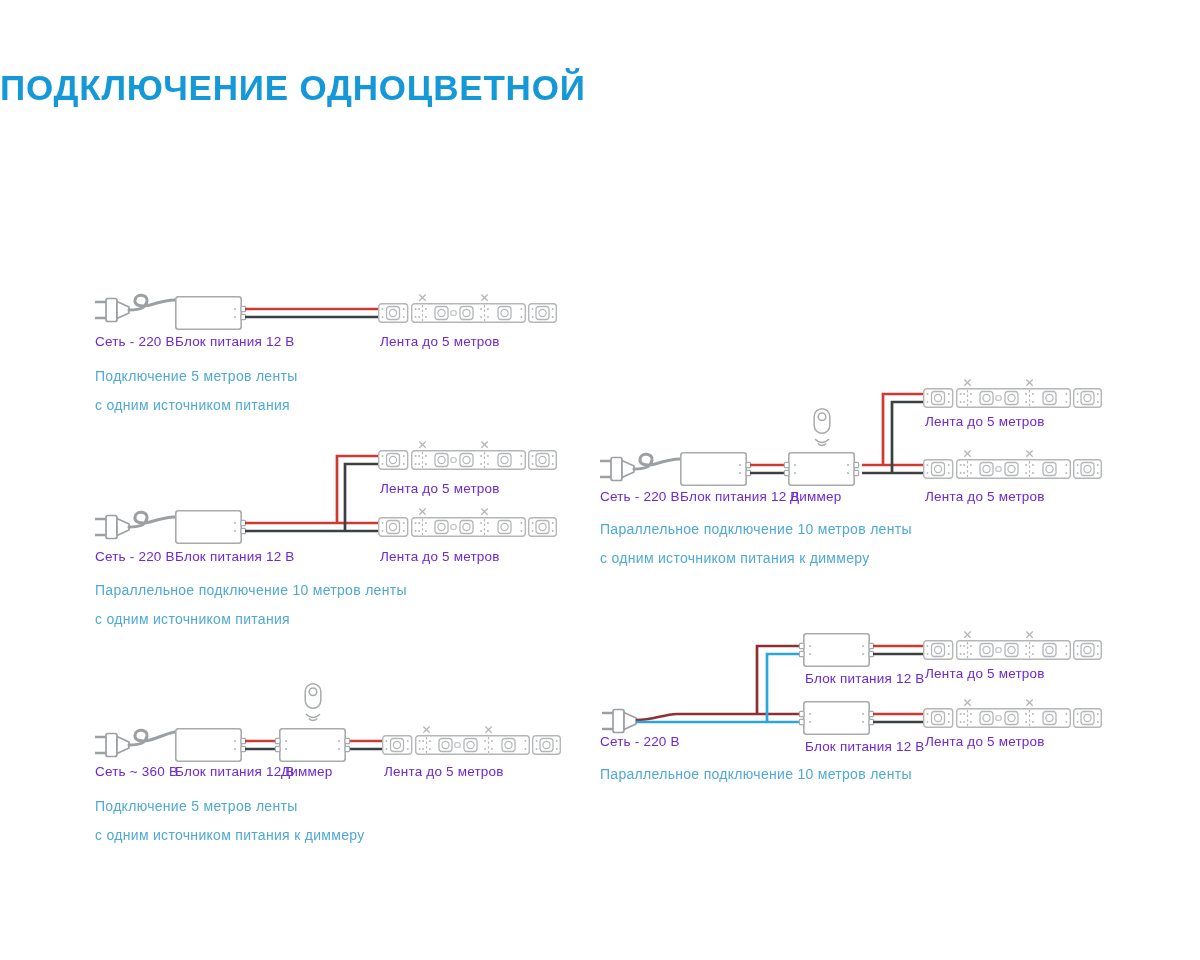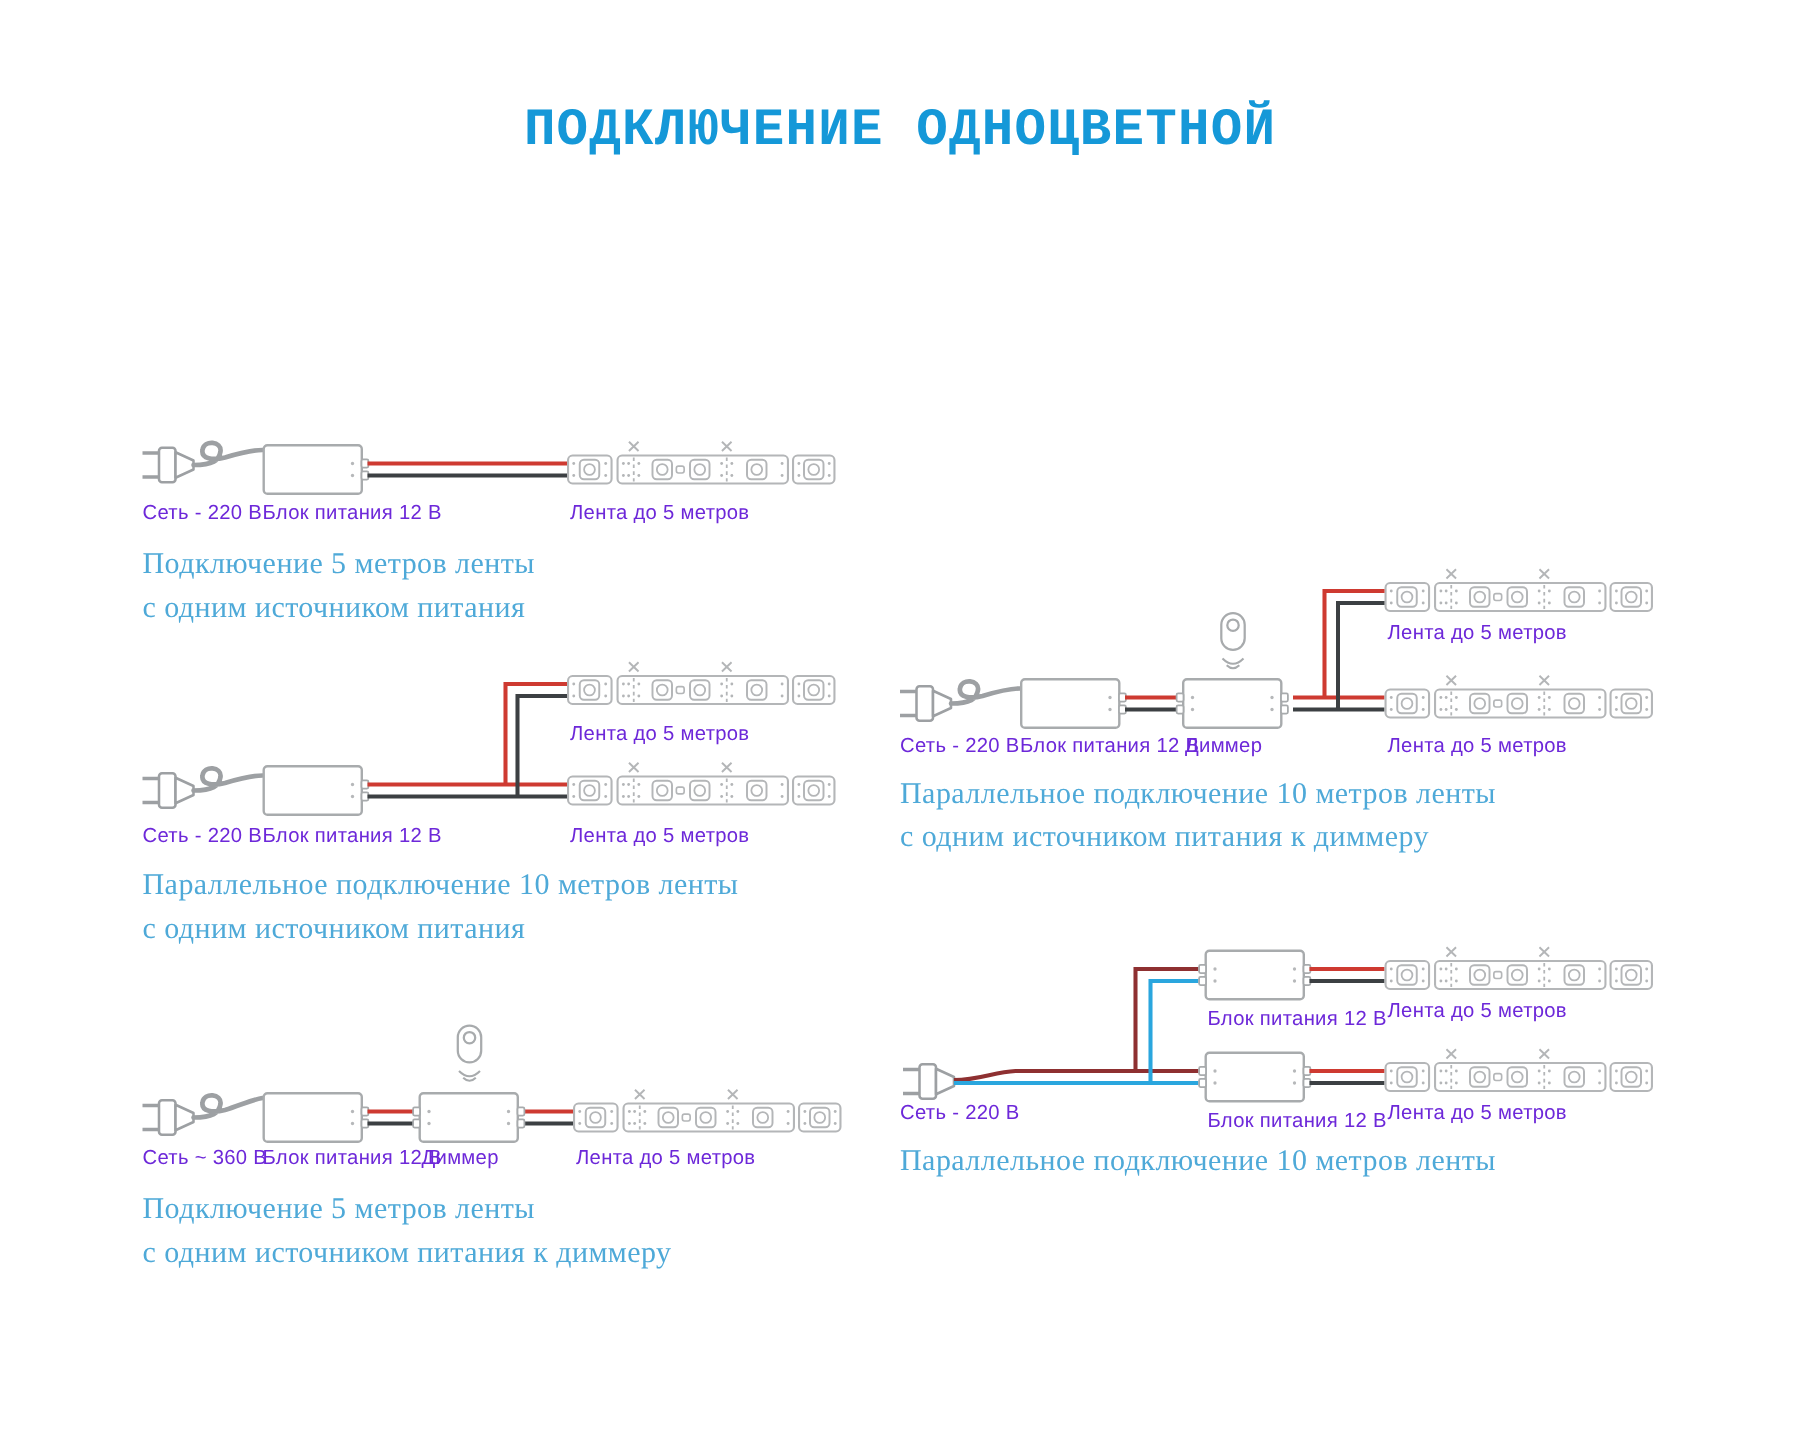--- a/index.html
+++ b/index.html
@@ -2,25 +2,25 @@
 <html><head>
 <meta charset="utf-8">
 <style>
   html,body{margin:0;padding:0;}
   body{
     width:1200px;height:960px;position:relative;background:#ffffff;
     font-family:"Liberation Sans", sans-serif;overflow:hidden;
   }
   .abs{position:absolute;}
   .title{
-    left:0;top:64px;width:1200px;text-align:center;
-    color:#1598d8;font-weight:bold;font-size:35px;line-height:47px;letter-spacing:0.8px;font-family:Liberation Mono, monospace;
+    left:0;top:64px;width:1200px;
+    color:#1598d8;font-weight:bold;font-size:35px;line-height:47px;letter-spacing:0.8px;
   }
   .caption{
-    color:#4ea9d8;font-size:20px;line-height:28.5px;font-weight:400;letter-spacing:0.3px;font-family:Liberation Serif, serif;
+    color:#4ea9d8;font-size:14px;line-height:28.5px;font-weight:400;letter-spacing:0.3px;
   }
   .lbl{
     color:#6d28d9;font-size:13.5px;white-space:nowrap;letter-spacing:0.2px;
   }
   svg{display:block;}
   .cord{fill:none;stroke:#9da0a3;stroke-width:3.1;stroke-linecap:round;}
   .wred{fill:none;stroke:#ce3a31;stroke-width:2.7;}
   .wblk{fill:none;stroke:#3c4043;stroke-width:2.7;}
   .wblu{fill:none;stroke:#2aa6de;stroke-width:2.7;}
   .wliv{fill:none;stroke:#8e3031;stroke-width:2.7;}

